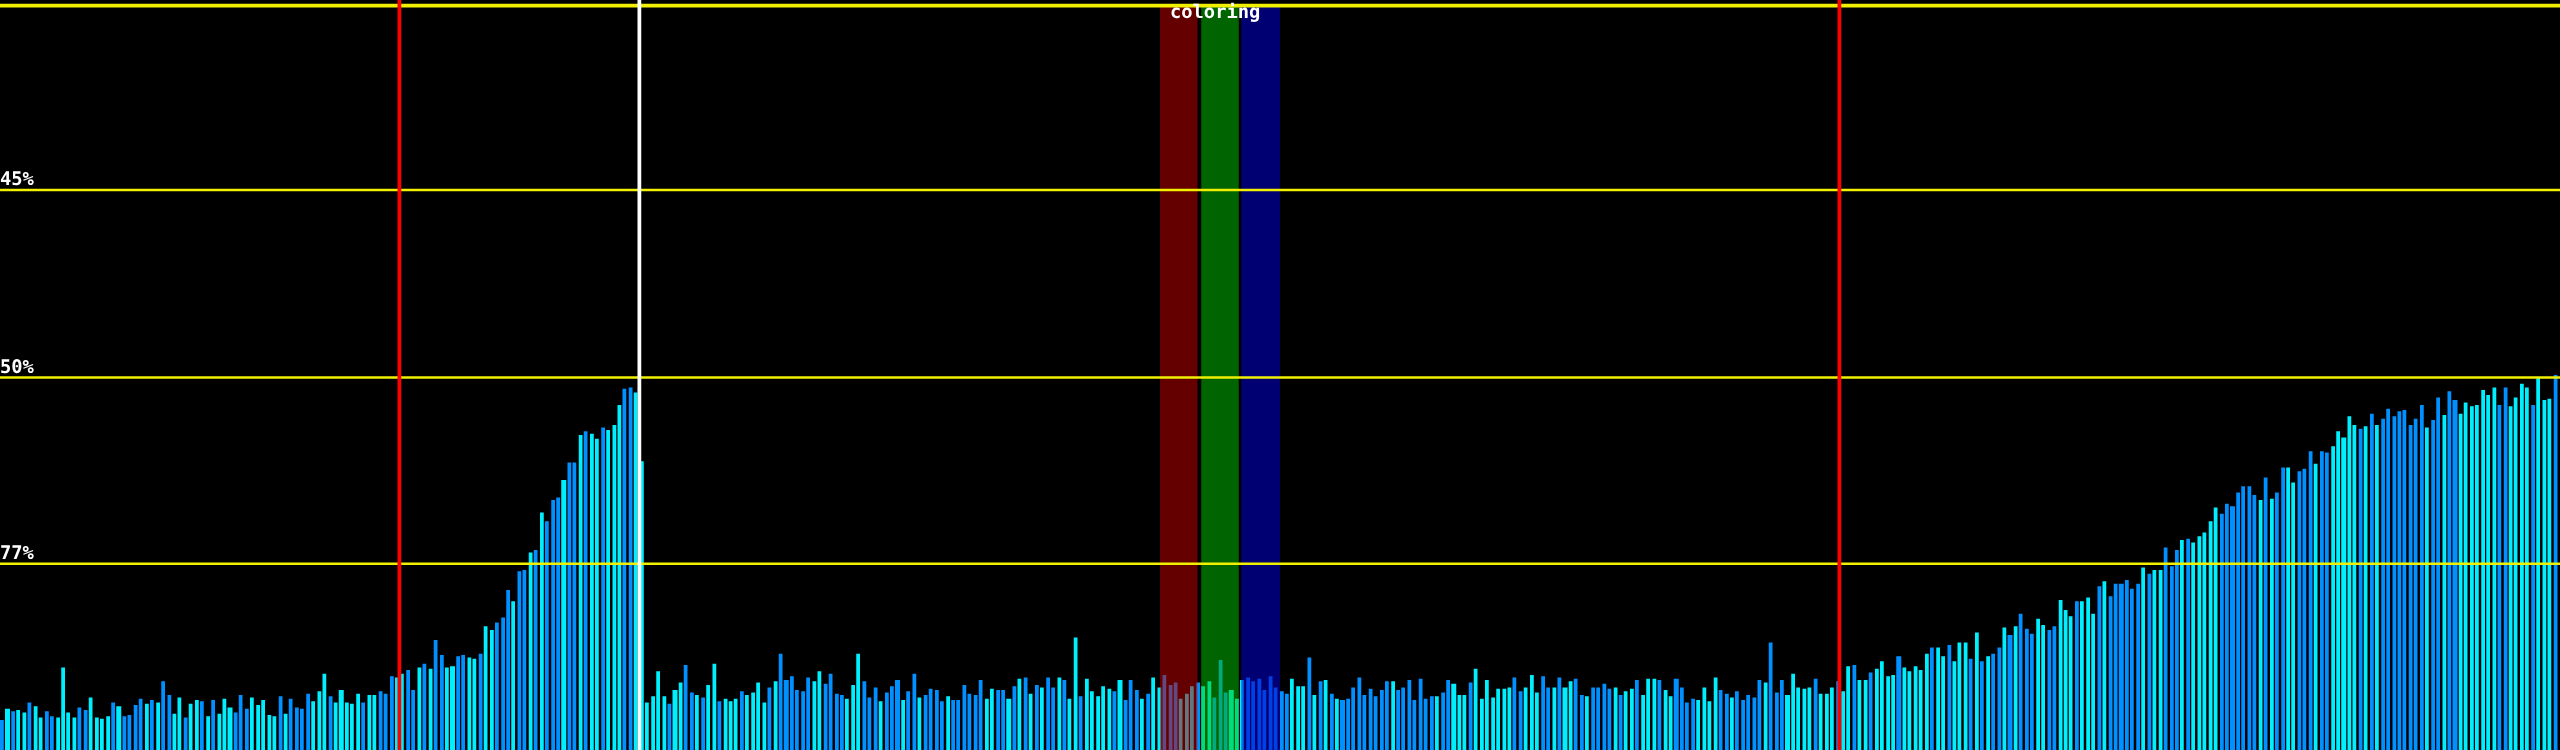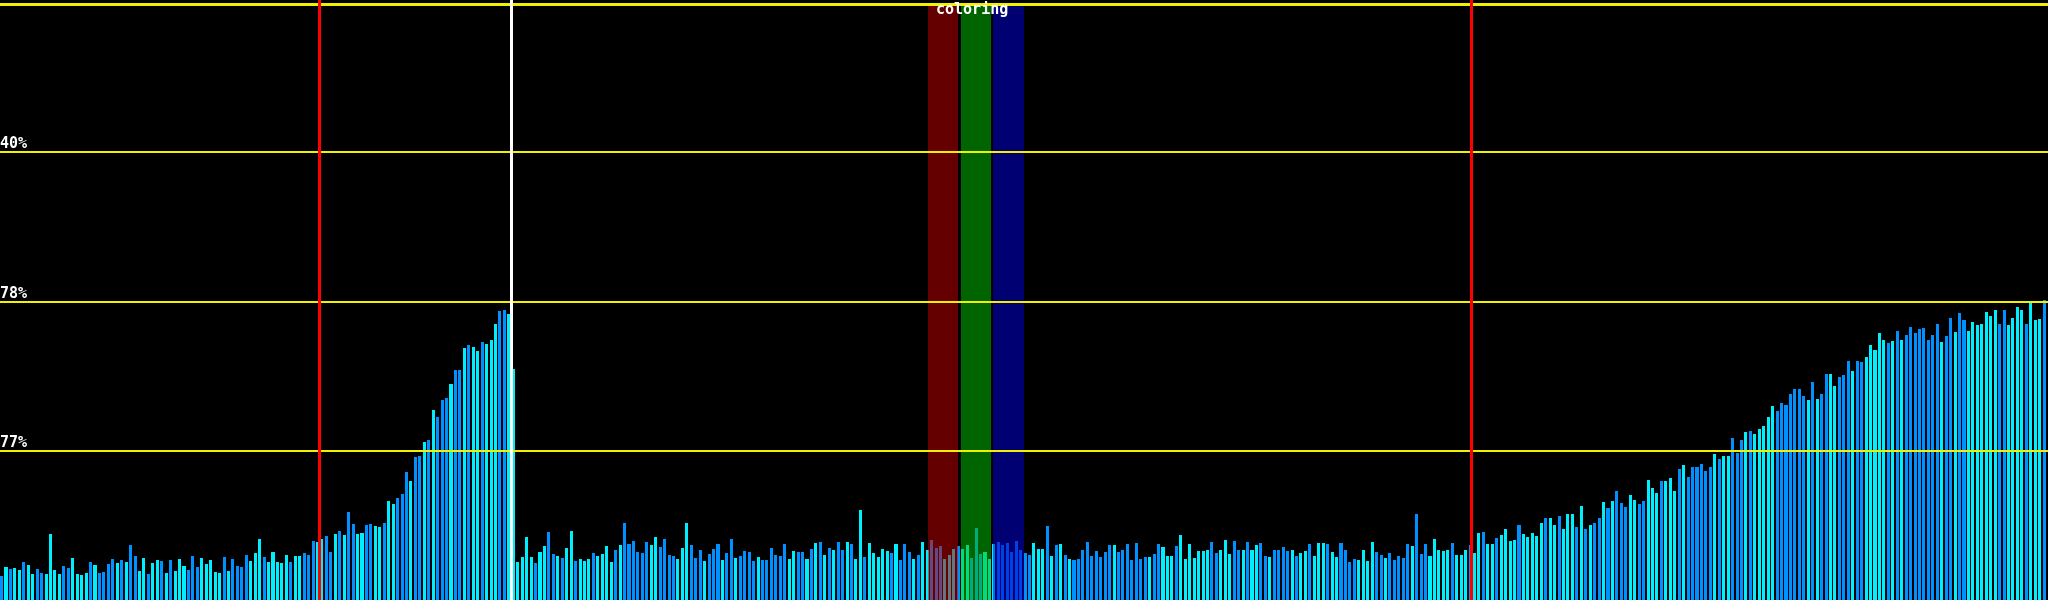--- a/index.html
+++ b/index.html
@@ -489,18 +489,18 @@
       <div class="gridline" style="top: 151px; height: 2px; background: rgb(240, 240, 0);"></div>
       <div class="gridline" style="top: 301px; height: 2px; background: rgb(240, 240, 0);"></div>
       <div class="gridline" style="top: 450px; height: 2px; background: rgb(240, 240, 0);"></div>
     </div>
   <div class="layer" id="markers-layer">
       <div class="vline" style="left: 318px; width: 3px; background: rgb(255, 0, 0);"></div>
       <div class="vline" style="left: 510px; width: 3px; background: rgb(255, 255, 255);"></div>
       <div class="vline" style="left: 1470px; width: 3px; background: rgb(255, 0, 0);"></div>
     </div>
   <div class="layer" id="labels-layer">
-    <span class="yl" style="top: 135px;">40%</span>
-    <span class="yl" style="top: 285px;">78%</span>
+    <span class="yl" style="top: 135px;">45%</span>
+    <span class="yl" style="top: 285px;">50%</span>
     <span class="yl" style="top: 434px;">77%</span>
     <span class="coloring" id="coloring-label" style="left: 936px; color: rgb(255, 255, 255);">coloring</span>
   </div>
 </div>
 
 </body></html>

